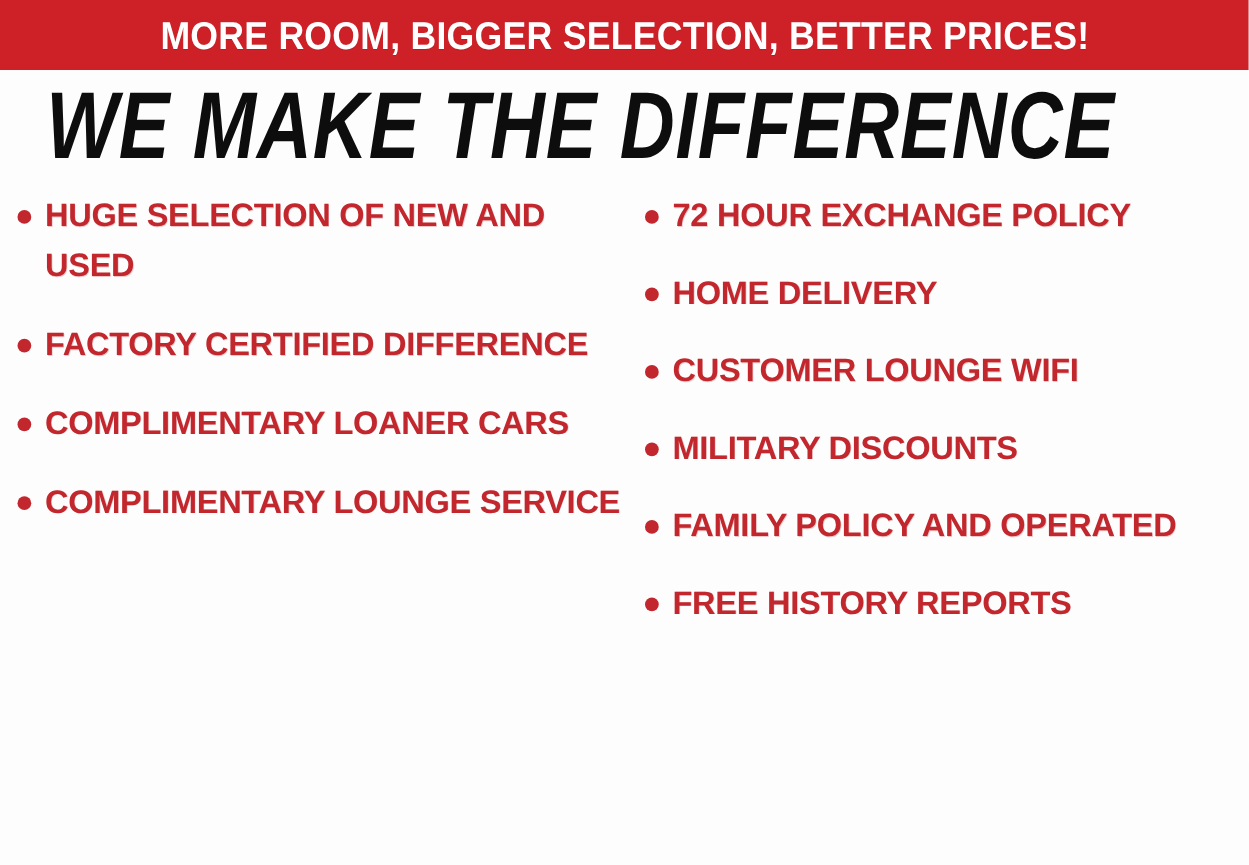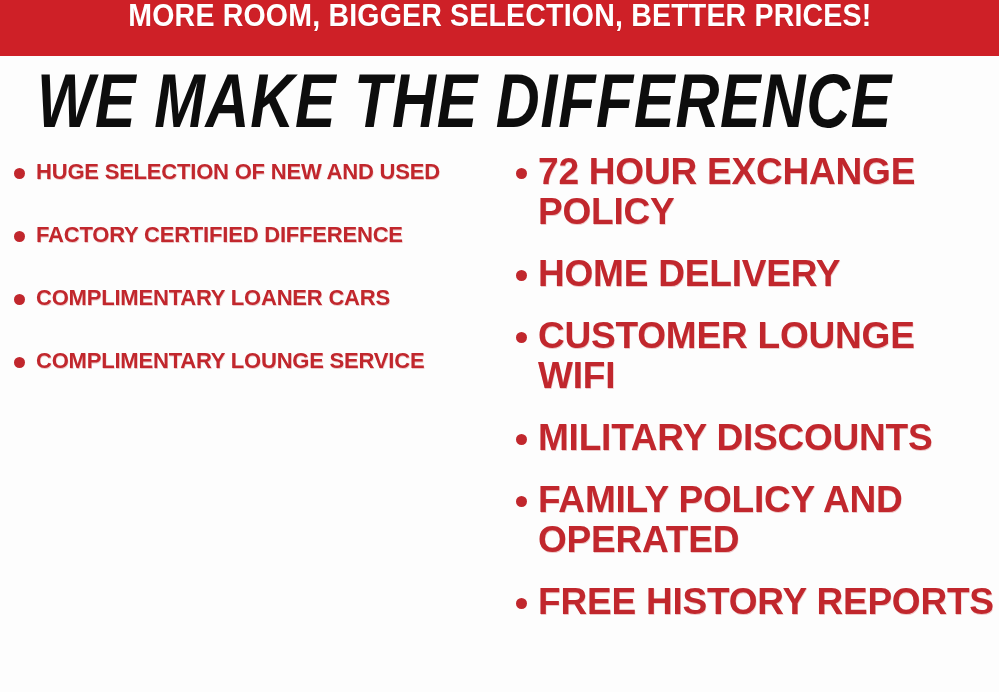--- a/index.html
+++ b/index.html
@@ -24,20 +24,21 @@
 
   
   .banner {
     position: absolute;
     left: 0;
     top: 0;
     width: 999px;
     height: 56px;
     background: #ce2027;
     display: flex;
+    align-items: center;
     justify-content: center;
     overflow: hidden;
   }
   .banner-text {
     color: #ffffff;
     font-family: "Liberation Sans Narrow", "Liberation Sans", sans-serif;
     font-weight: bold;
     font-size: 31px;
     line-height: 31px;
     letter-spacing: 0.2px;
@@ -113,27 +114,27 @@
     background: #c1272d;
     margin-top: 16px;
     margin-right: 11px;
   }
 
   .bullet-text {
     flex: 1 1 auto;
     color: #c1272d;
     font-family: "Liberation Sans", sans-serif;
     font-weight: bold;
-    font-size: 22px;
+    font-size: 26px;
     line-height: 40px;
     letter-spacing: -0.2px;
     text-shadow: 0.5px 0.5px 0 rgba(193,39,45,0.25);
   }
   .col-right .bullet-text {
-    font-size: 37px;
+    font-size: 26px;
   }
 </style>
 </head>
 <body>
 
 <div id="ad">
 
   <div class="banner">
     <div class="banner-text">MORE ROOM, BIGGER SELECTION, BETTER PRICES!</div>
   </div>

